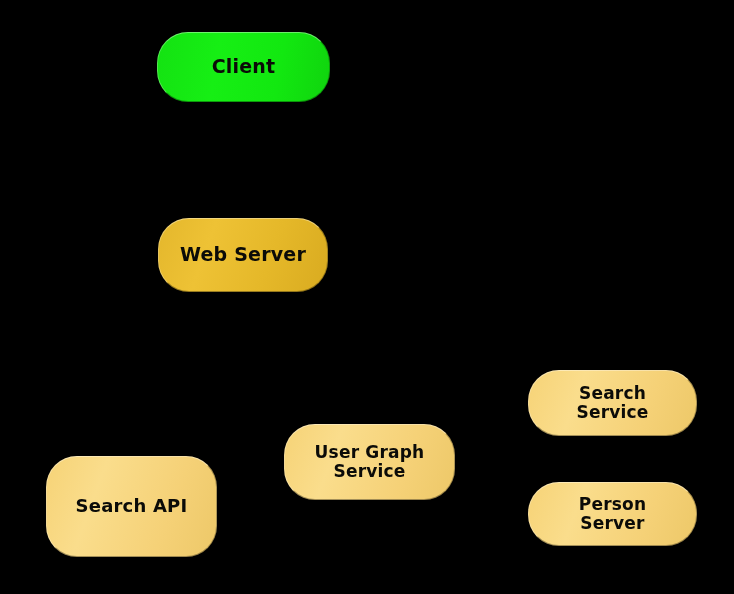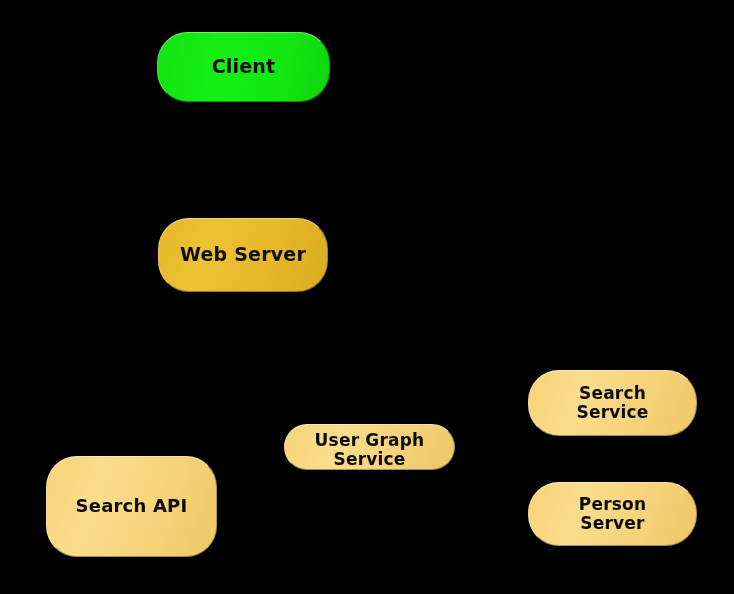--- a/index.html
+++ b/index.html
@@ -63,24 +63,23 @@
   }
   
   #node-search-api {
     left: 46px; top: 456px;
     width: 171px; height: 101px;
     background: linear-gradient(110deg, #f6d377 0%, #fadd8c 30%, #f5d177 70%, #edc868 100%);
     font-size: 18px;
   }
   #node-user-graph-service {
     left: 284px; top: 424px;
-    width: 171px; height: 46px;
+    width: 171px; height: 76px;
     background: linear-gradient(110deg, #f6d377 0%, #fadd8c 30%, #f5d177 70%, #edc868 100%);
     font-size: 17px;
-    align-items: flex-end;
   }
   #node-lookup-service {
     left: 528px; top: 370px;
     width: 169px; height: 66px;
     background: linear-gradient(110deg, #f6d377 0%, #fadd8c 30%, #f5d177 70%, #edc868 100%);
     font-size: 17px;
   }
   #node-person-server {
     left: 528px; top: 482px;
     width: 169px; height: 64px;

